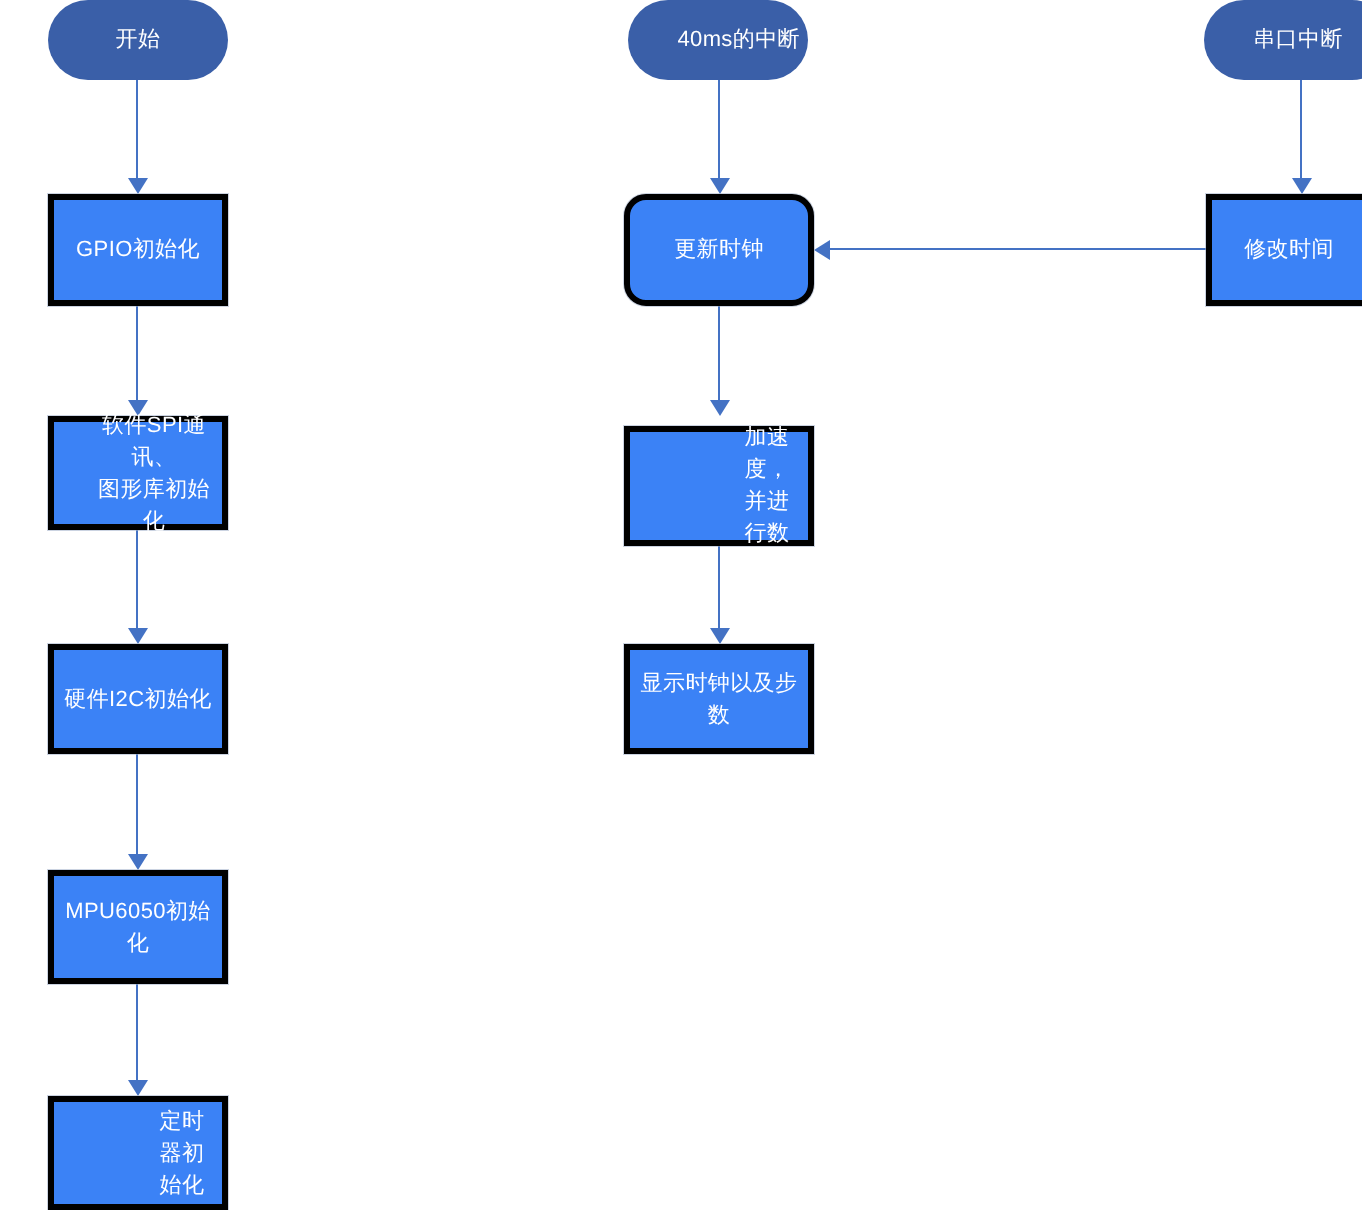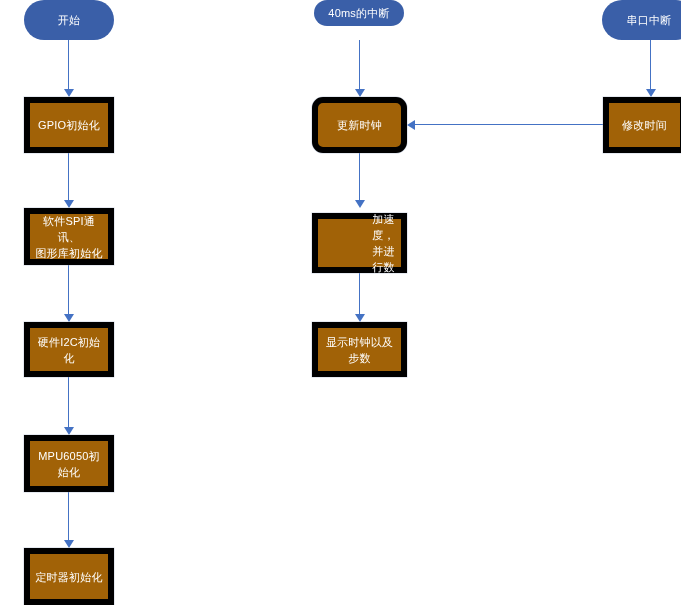--- a/index.html
+++ b/index.html
@@ -33,22 +33,22 @@
     letter-spacing: 0.2px;
     user-select: none;
     z-index: 3;
   }
   .node .label {
     display: block;
     white-space: pre-line;
     padding: 0 4px;
   }
   .node.process {
-    background: #a16207;
-    border: 6px solid #000000;
+    background: #3b82f6;
+    border: 3px solid #000000;
     box-shadow: 0 0 0 0.5px rgba(160,175,200,0.55);
   }
   .node.terminator {
     background: #3A5FA8;
     border-radius: 22px;
   }
   .edge {
     position: absolute;
     background: #4472C4;
     z-index: 1;
@@ -84,21 +84,21 @@
   <div class="edge v" style="left:49px; top:40px; height:49px;"></div>
   <div class="arrowhead down" style="left:45px; top:89px;"></div>
 
   <div class="node process" style="left:5px; top:97px; width:90px; height:56px;">
     <span class="label">GPIO初始化</span>
   </div>
 
   <div class="edge v" style="left:49px; top:153px; height:47px;"></div>
   <div class="arrowhead down" style="left:45px; top:200px;"></div>
 
-  <div class="node process" style="left:5px; top:208px; width:90px; height:57px;">
+  <div class="node process" style="left:5px; top:208px; width:90px; height:57px;padding-left:16px;">
     <span class="label">软件SPI通讯、
 图形库初始化</span>
   </div>
 
   <div class="edge v" style="left:49px; top:265px; height:49px;"></div>
   <div class="arrowhead down" style="left:45px; top:314px;"></div>
 
   <div class="node process" style="left:5px; top:322px; width:90px; height:55px;align-items:center;">
     <span class="label">硬件I2C初始化</span>
   </div>
@@ -106,25 +106,25 @@
   <div class="edge v" style="left:49px; top:377px; height:50px;"></div>
   <div class="arrowhead down" style="left:45px; top:427px;"></div>
 
   <div class="node process" style="left:5px; top:435px; width:90px; height:57px;">
     <span class="label">MPU6050初始化</span>
   </div>
 
   <div class="edge v" style="left:49px; top:492px; height:48px;"></div>
   <div class="arrowhead down" style="left:45px; top:540px;"></div>
 
-  <div class="node process" style="left:5px; top:548px; width:90px; height:57px;">
+  <div class="node process" style="left:5px; top:548px; width:90px; height:57px;padding-left:44px;">
     <span class="label">定时器初始化</span>
   </div>
 
-  <div class="node terminator" style="left:295px; top:0px; width:90px; height:26px;">
+  <div class="node terminator" style="left:295px; top:0px; width:90px; height:40px;justify-content:flex-end;">
     <span class="label">40ms的中断</span>
   </div>
 
   <div class="edge v" style="left:340px; top:40px; height:49px;"></div>
   <div class="arrowhead down" style="left:336px; top:89px;"></div>
 
   <div class="node process" style="left:293px; top:97px; width:95px; height:56px;border-radius:11px;">
     <span class="label">更新时钟</span>
   </div>
 

